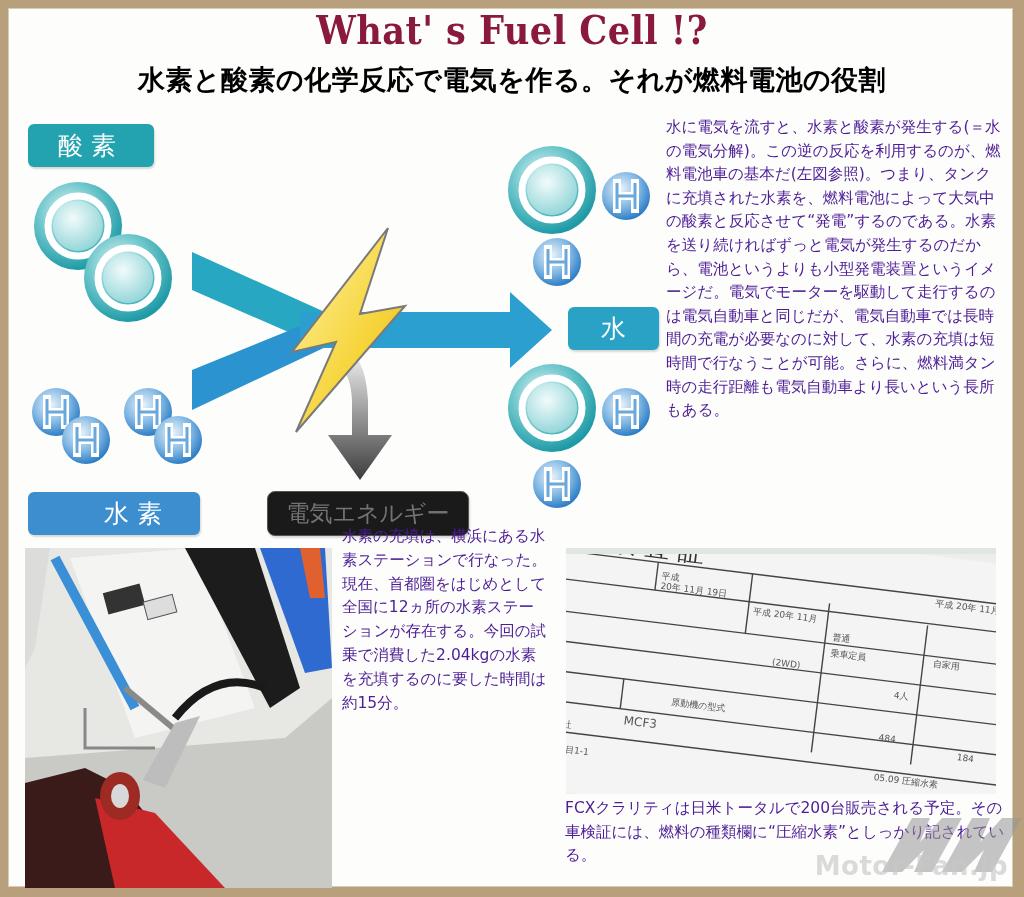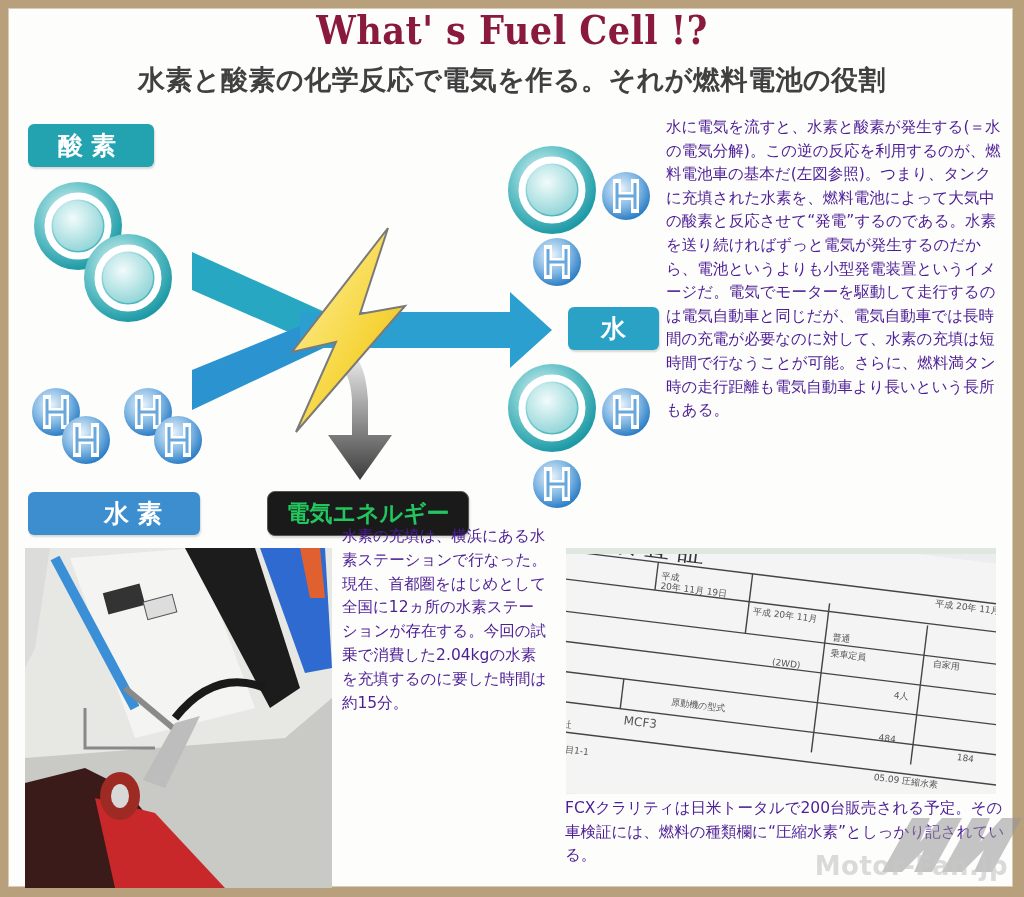--- a/index.html
+++ b/index.html
@@ -1,25 +1,25 @@
 <!DOCTYPE html>
 <html><head>
 <meta charset="utf-8">
 <style>
   html, body { margin:0; padding:0; }
   body { width:1024px; height:897px; background:#b9a07c; position:relative; overflow:hidden; font-family:"DejaVu Sans", sans-serif; }
   .frame { position:absolute; left:8px; top:8px; width:1005px; height:879px; background:#fdfdfc; box-shadow: inset 0 0 0 1px #d8ccb4; }
   .title { position:absolute; left:0; width:1024px; top:6px; text-align:center; font-family:"DejaVu Serif", serif; font-weight:bold; font-size:40px; color:#8a1a3c; letter-spacing:0.5px; transform:scaleX(0.88); transform-origin:center; }
-  .subtitle { position:absolute; left:0; width:1024px; top:62px; text-align:center; font-family:"DejaVu Sans", sans-serif; font-weight:bold; font-size:27px; color:#404040; letter-spacing:0.5px; }
+  .subtitle { position:absolute; left:0; width:1024px; top:62px; text-align:center; font-family:"DejaVu Sans", sans-serif; font-weight:bold; font-size:27px; color:#000000; letter-spacing:0.5px; }
   .diagram { position:absolute; left:0; top:0; width:1024px; height:560px; }
-  .label-box { position:absolute; border-radius:6px; color:#fff; font-weight:bold; font-size:25px; display:flex; align-items:center; justify-content:center; letter-spacing:8px; box-shadow: 1px 2px 2px rgba(0,0,0,0.15); }
+  .label-box { position:absolute; border-radius:6px; color:#fff; font-weight:normal; font-size:25px; display:flex; align-items:center; justify-content:center; letter-spacing:8px; box-shadow: 1px 2px 2px rgba(0,0,0,0.15); }
   .lbl-oxygen { left:28px; top:124px; width:126px; height:43px; background:#23a3b0; }
   .lbl-hydrogen { left:28px; top:492px; width:126px; height:43px; background:#3c8ecf;padding-left:46px; }
   .lbl-water { left:568px; top:307px; width:91px; height:43px; background:#2aa2c6; letter-spacing:0; }
-  .lbl-energy { left:267px; top:491px; width:200px; height:43px; background:#1a1a1a; color:#22c55e; border-radius:8px; letter-spacing:0; font-size:23px; border:1px solid #555; }
+  .lbl-energy { left:267px; top:491px; width:200px; height:43px; background:#1a1a1a; color:#737373; border-radius:8px; letter-spacing:0; font-size:23px; border:1px solid #555; }
   .body-text { position:absolute; font-family:"DejaVu Sans", sans-serif; color:#4c1d95; font-size:15.5px; line-height:23.6px; }
   .txt-main { left:666px; top:116px; width:340px; }
   .txt-fill { left:342px; top:525px; width:205px; font-size:15.5px; line-height:23.8px; }
   .txt-cert { left:565px; top:797px; width:440px; font-size:15.5px; line-height:23.5px; }
   .photo { position:absolute; overflow:hidden; }
   .photo-station { left:25px; top:548px; width:307px; height:340px; background:#cfcfcc; }
   .photo-cert { left:566px; top:548px; width:430px; height:246px; background:#e9ebe9; }
   .watermark { position:absolute; right:16px; bottom:16px; font-family:"DejaVu Sans", sans-serif; font-size:26px; color:rgba(200,200,200,0.65); font-weight:bold; letter-spacing:0.5px;text-align:center; }
   .wm-logo { position:absolute; left:872px; top:812px; width:150px; height:62px; }
   svg text { font-family:"DejaVu Sans", sans-serif; }

